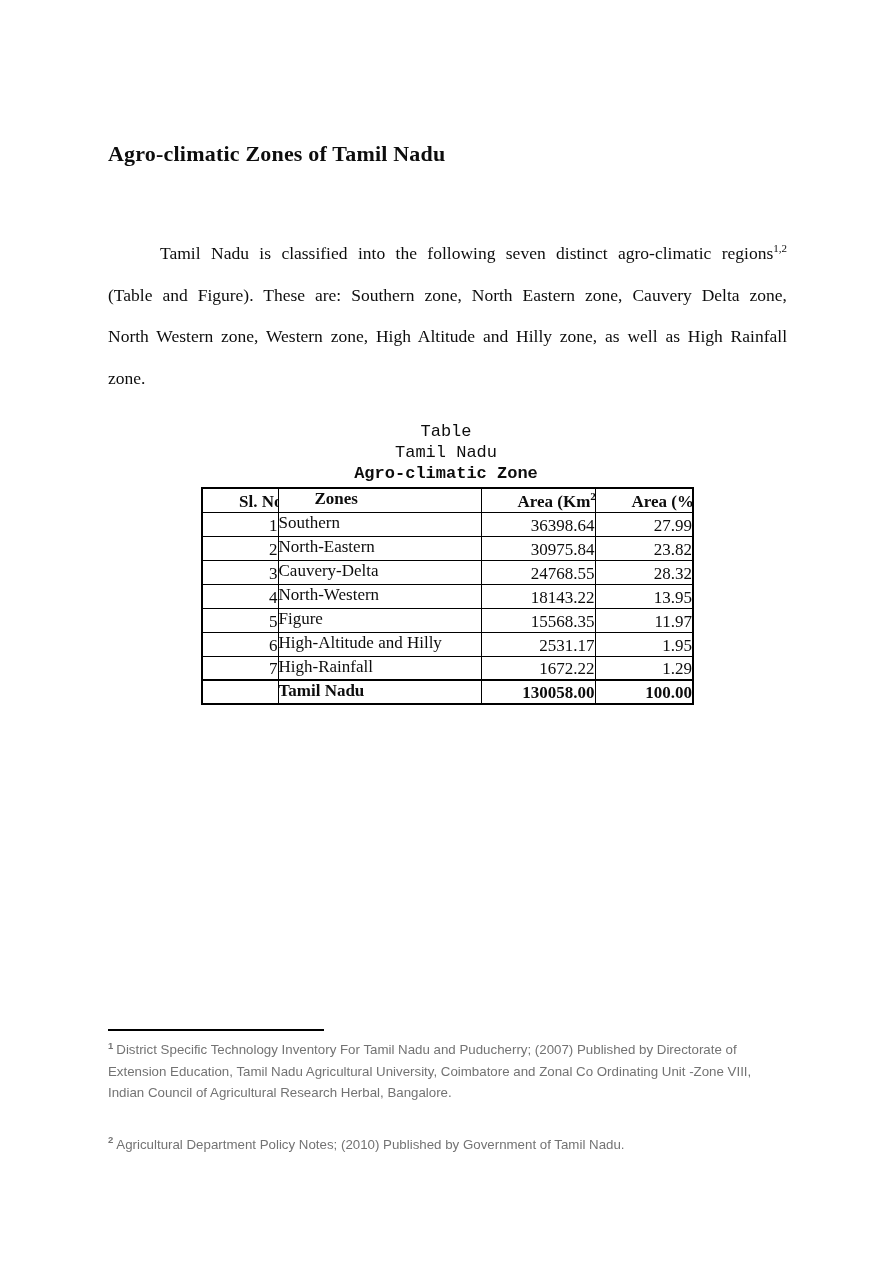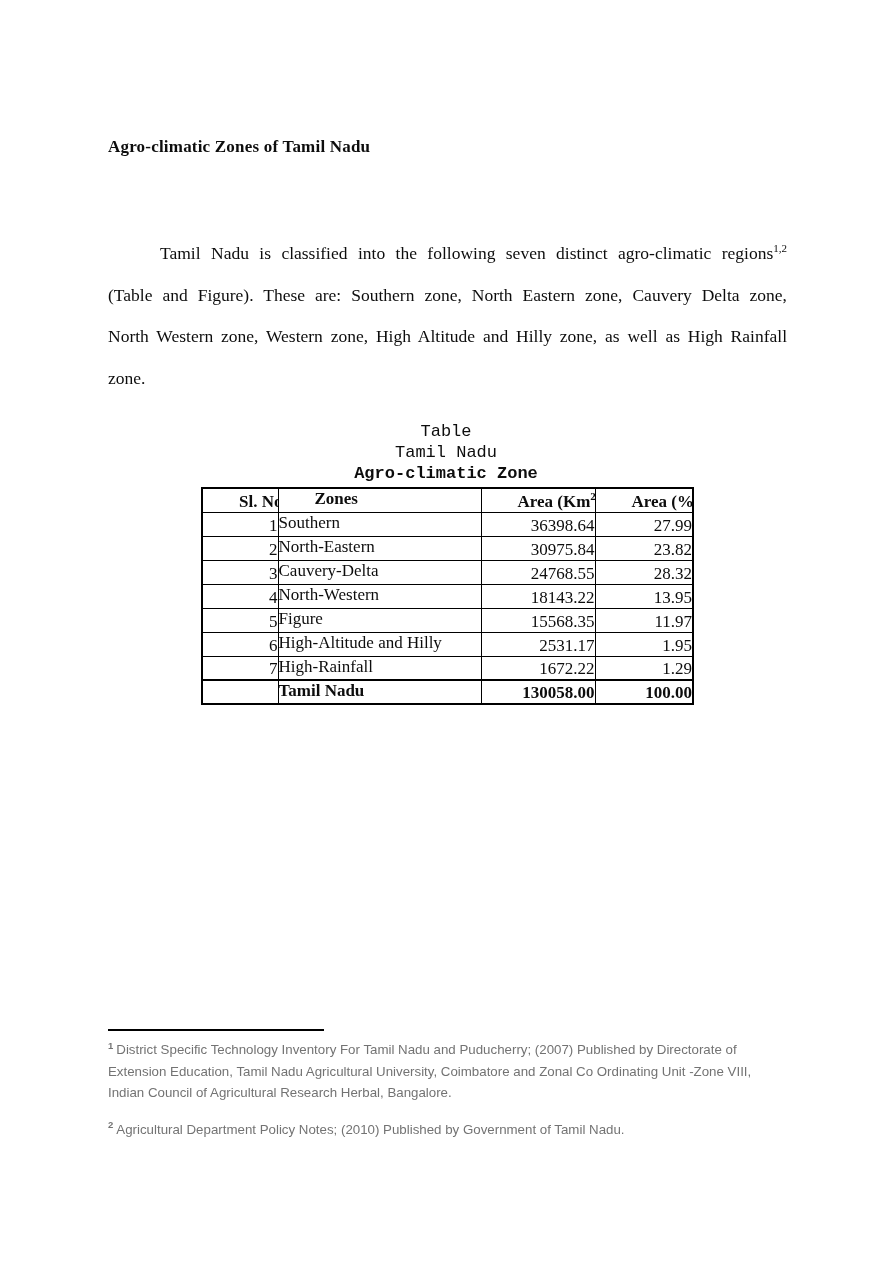--- a/index.html
+++ b/index.html
@@ -11,21 +11,21 @@
     margin: 0 auto;
     background: #ffffff;
     font-family: "Liberation Serif", serif;
     color: #0d0d0d;
     overflow: hidden;
   }
   .doc-title {
     position: absolute;
     left: 108px;
     top: 126px;
-    font-size: 17px;
+    font-size: 22px;
     font-weight: bold;
     letter-spacing: 0.2px;
     white-space: nowrap;
   }
   .body-paragraph {
     position: absolute;
     left: 108px;
     top: 233px;
     width: 679px;
     font-size: 17.5px;
@@ -95,21 +95,21 @@
     border-top: 2px solid #000;
     margin-bottom: 8px;
   }
   .fn-sup {
     font-size: 9.5px;
     vertical-align: super;
     line-height: 0;
     font-weight: bold;
     margin-right: 3px;
   }
-  .footnote + .footnote { margin-top: 15px; }
+  .footnote + .footnote { margin-top: 30px; }
 </style>
 </head>
 <body>
 
 <div class="page">
 
   <h1 class="doc-title">Agro-climatic Zones of Tamil Nadu</h1>
 
   <div class="body-paragraph">
     <div class="para-line first"><span>Tamil Nadu is classified into the following seven distinct agro-climatic regions</span><span class="sup">1,2</span></div>

